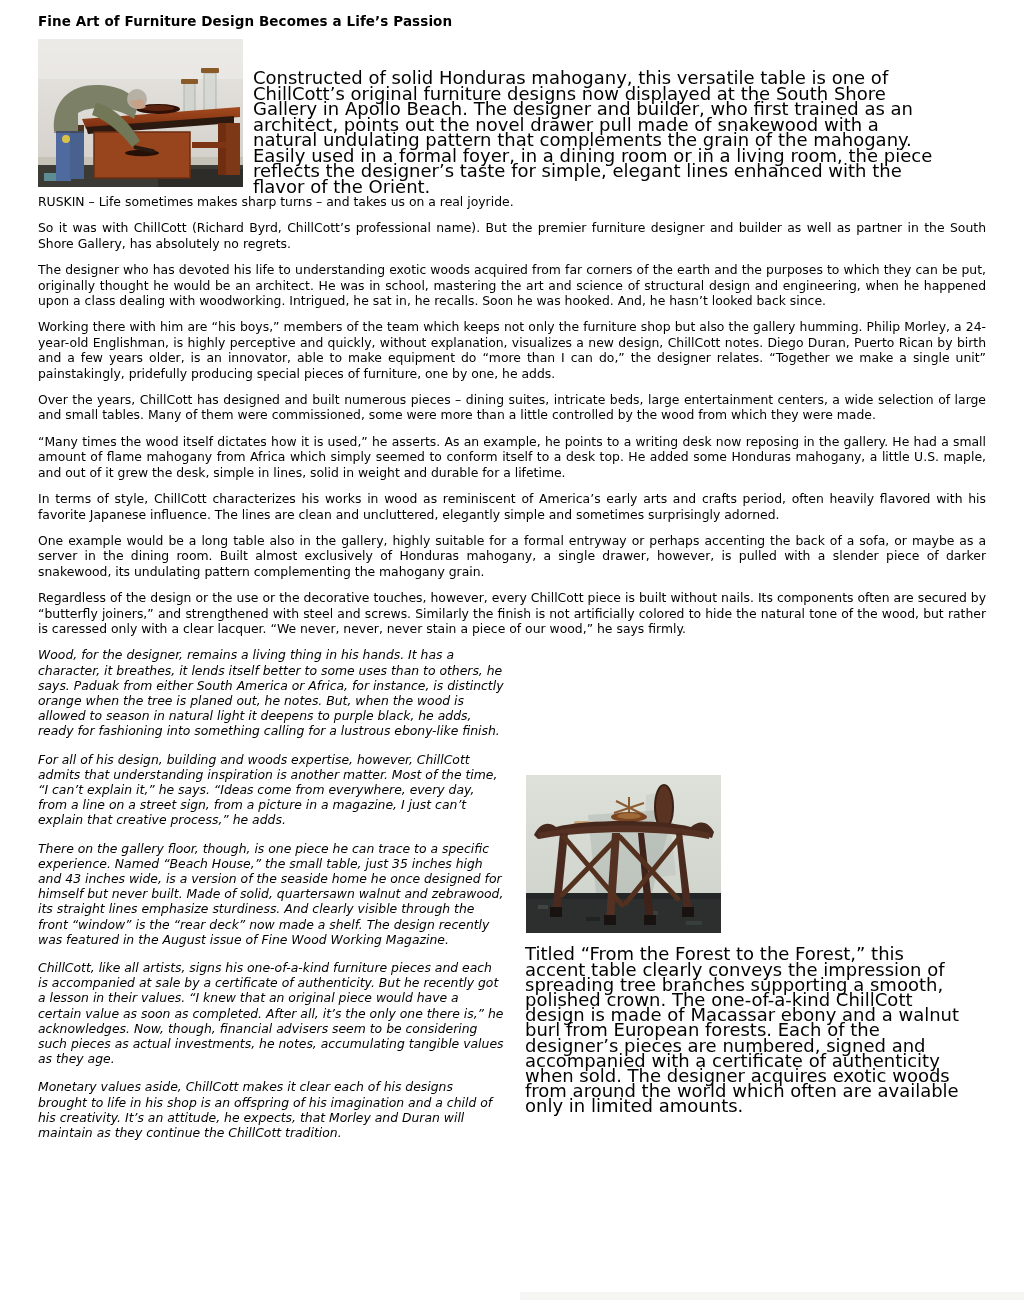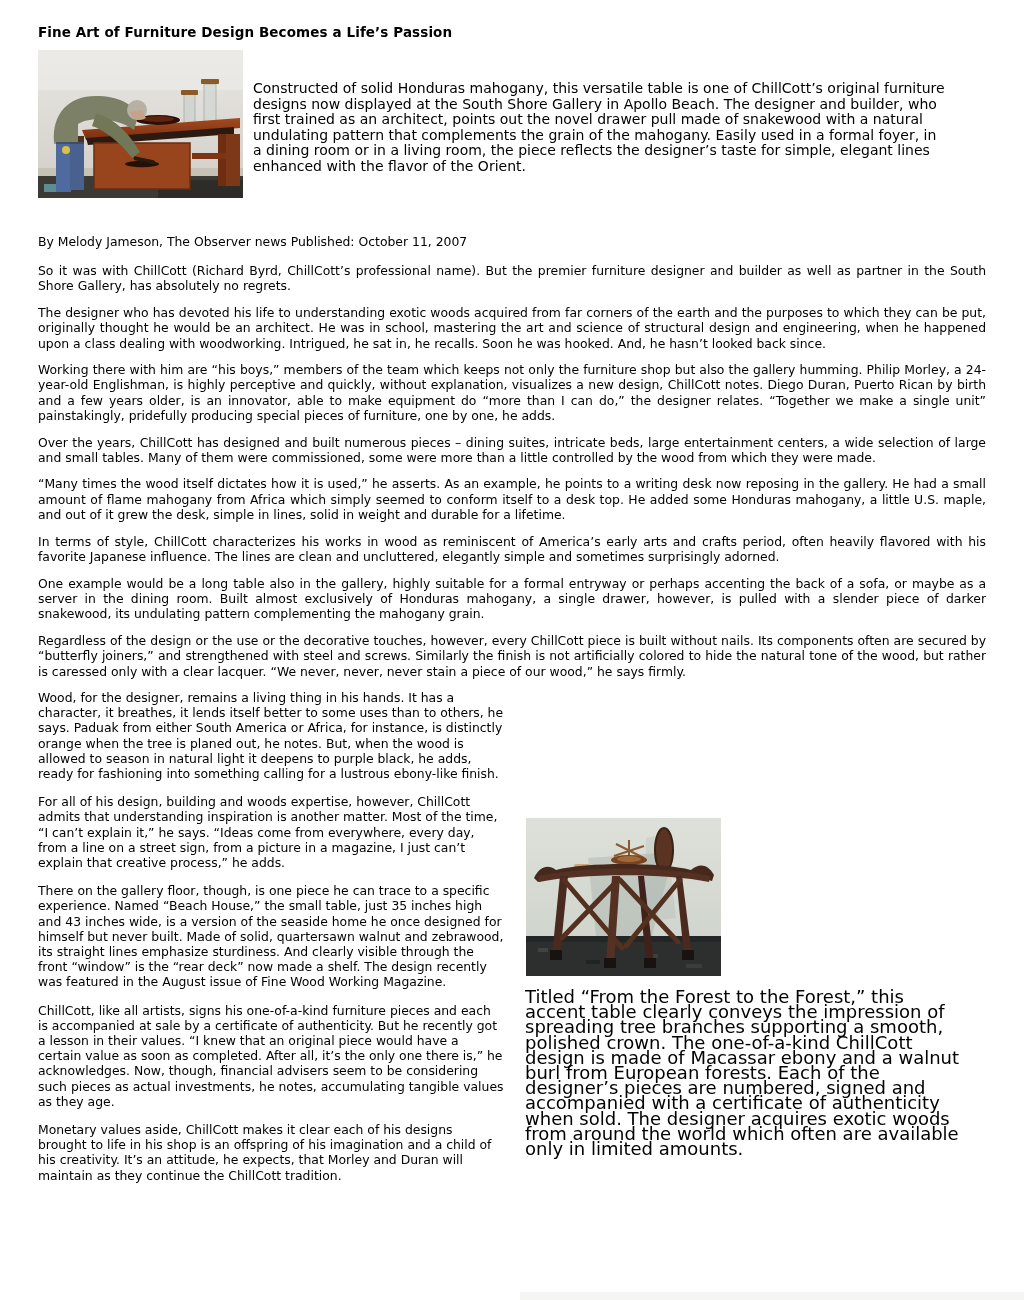--- a/index.html
+++ b/index.html
@@ -12,21 +12,21 @@
     height: 1300px;
     overflow: hidden;
     position: relative;
     font-family: "DejaVu Sans", "Liberation Sans", sans-serif;
     color: #000000;
   }
   .page {
     box-sizing: border-box;
     width: 1024px;
     height: 1300px;
-    padding: 24px 38px 0 38px;
+    padding: 13px 38px 0 38px;
   }
   .page-title {
     font-size: 13.5px;
     font-weight: bold;
     margin: 0 0 7px 0;
     letter-spacing: 0.1px;
   }
   .top-section {
     display: flex;
     align-items: flex-start;
@@ -34,21 +34,21 @@
   .photo1-frame {
     flex: none;
     width: 205px;
     height: 148px;
     margin-top: 3px;
   }
   .photo1-frame svg { display: block; }
   .lead-caption {
     margin: 34px 0 0 10px;
     width: 692px;
-    font-size: 14px;
+    font-size: 18px;
     line-height: 15.5px;
   }
   .byline {
     margin: 36px 0 14px 0;
     font-size: 12.4px;
     line-height: 15px;
   }
   .body-par {
     margin: 0 0 11px 0;
     font-size: 12.4px;
@@ -61,20 +61,21 @@
   }
   .col-left {
     flex: none;
     width: 478px;
   }
   .col-left p {
     margin: 0 12px 13px 0;
     font-size: 12.4px;
     line-height: 15.2px;
     text-align: left;
+    font-style: italic;
   }
   .col-right {
     flex: 1;
     padding-left: 9px;
   }
   .photo2-frame {
     width: 195px;
     height: 158px;
     margin: 128px 0 13px 1px;
   }
@@ -158,22 +159,22 @@
           <circle cx="99" cy="60" r="10" fill="#b6b0a5"></circle>
           <path d="M92,62 C94,70 102,72 108,68 L104,60 Z" fill="#c8a189"></path>
           <circle cx="28" cy="100" r="4" fill="#d8c24a"></circle>
           <rect x="96" y="106" width="22" height="4" rx="2" fill="#2a1a10" transform="rotate(12 96 106)"></rect>
         </g>
       </svg>
     </div>
     <p class="lead-caption">Constructed of solid Honduras mahogany, this versatile table is one of ChillCott’s original furniture designs now displayed at the South Shore Gallery in Apollo Beach. The designer and builder, who first trained as an architect, points out the novel drawer pull made of snakewood with a natural undulating pattern that complements the grain of the mahogany. Easily used in a formal foyer, in a dining room or in a living room, the piece reflects the designer’s taste for simple, elegant lines enhanced with the flavor of the Orient.</p>
   </div>
 
-  <p class="byline">By Melody Jameson, The Observer news Published: October 11, 2007</p>
-
+
+  <p class="body-par">RUSKIN – Life sometimes makes sharp turns – and takes us on a real joyride.</p>
   <p class="body-par">So it was with ChillCott (Richard Byrd, ChillCott’s professional name). But the premier furniture designer and builder as well as partner in the South Shore Gallery, has absolutely no regrets.</p>
   <p class="body-par">The designer who has devoted his life to understanding exotic woods acquired from far corners of the earth and the purposes to which they can be put, originally thought he would be an architect. He was in school, mastering the art and science of structural design and engineering, when he happened upon a class dealing with woodworking. Intrigued, he sat in, he recalls. Soon he was hooked. And, he hasn’t looked back since.</p>
   <p class="body-par">Working there with him are “his boys,” members of the team which keeps not only the furniture shop but also the gallery humming. Philip Morley, a 24-year-old Englishman, is highly perceptive and quickly, without explanation, visualizes a new design, ChillCott notes. Diego Duran, Puerto Rican by birth and a few years older, is an innovator, able to make equipment do “more than I can do,” the designer relates. “Together we make a single unit” painstakingly, pridefully producing special pieces of furniture, one by one, he adds.</p>
   <p class="body-par">Over the years, ChillCott has designed and built numerous pieces – dining suites, intricate beds, large entertainment centers, a wide selection of large and small tables. Many of them were commissioned, some were more than a little controlled by the wood from which they were made.</p>
   <p class="body-par">“Many times the wood itself dictates how it is used,” he asserts. As an example, he points to a writing desk now reposing in the gallery. He had a small amount of flame mahogany from Africa which simply seemed to conform itself to a desk top. He added some Honduras mahogany, a little U.S. maple, and out of it grew the desk, simple in lines, solid in weight and durable for a lifetime.</p>
   <p class="body-par">In terms of style, ChillCott characterizes his works in wood as reminiscent of America’s early arts and crafts period, often heavily flavored with his favorite Japanese influence. The lines are clean and uncluttered, elegantly simple and sometimes surprisingly adorned.</p>
   <p class="body-par">One example would be a long table also in the gallery, highly suitable for a formal entryway or perhaps accenting the back of a sofa, or maybe as a server in the dining room. Built almost exclusively of Honduras mahogany, a single drawer, however, is pulled with a slender piece of darker snakewood, its undulating pattern complementing the mahogany grain.</p>
   <p class="body-par">Regardless of the design or the use or the decorative touches, however, every ChillCott piece is built without nails. Its components often are secured by “butterfly joiners,” and strengthened with steel and screws. Similarly the finish is not artificially colored to hide the natural tone of the wood, but rather is caressed only with a clear lacquer. “We never, never, never stain a piece of our wood,” he says firmly.</p>
 
   <div class="two-col">

